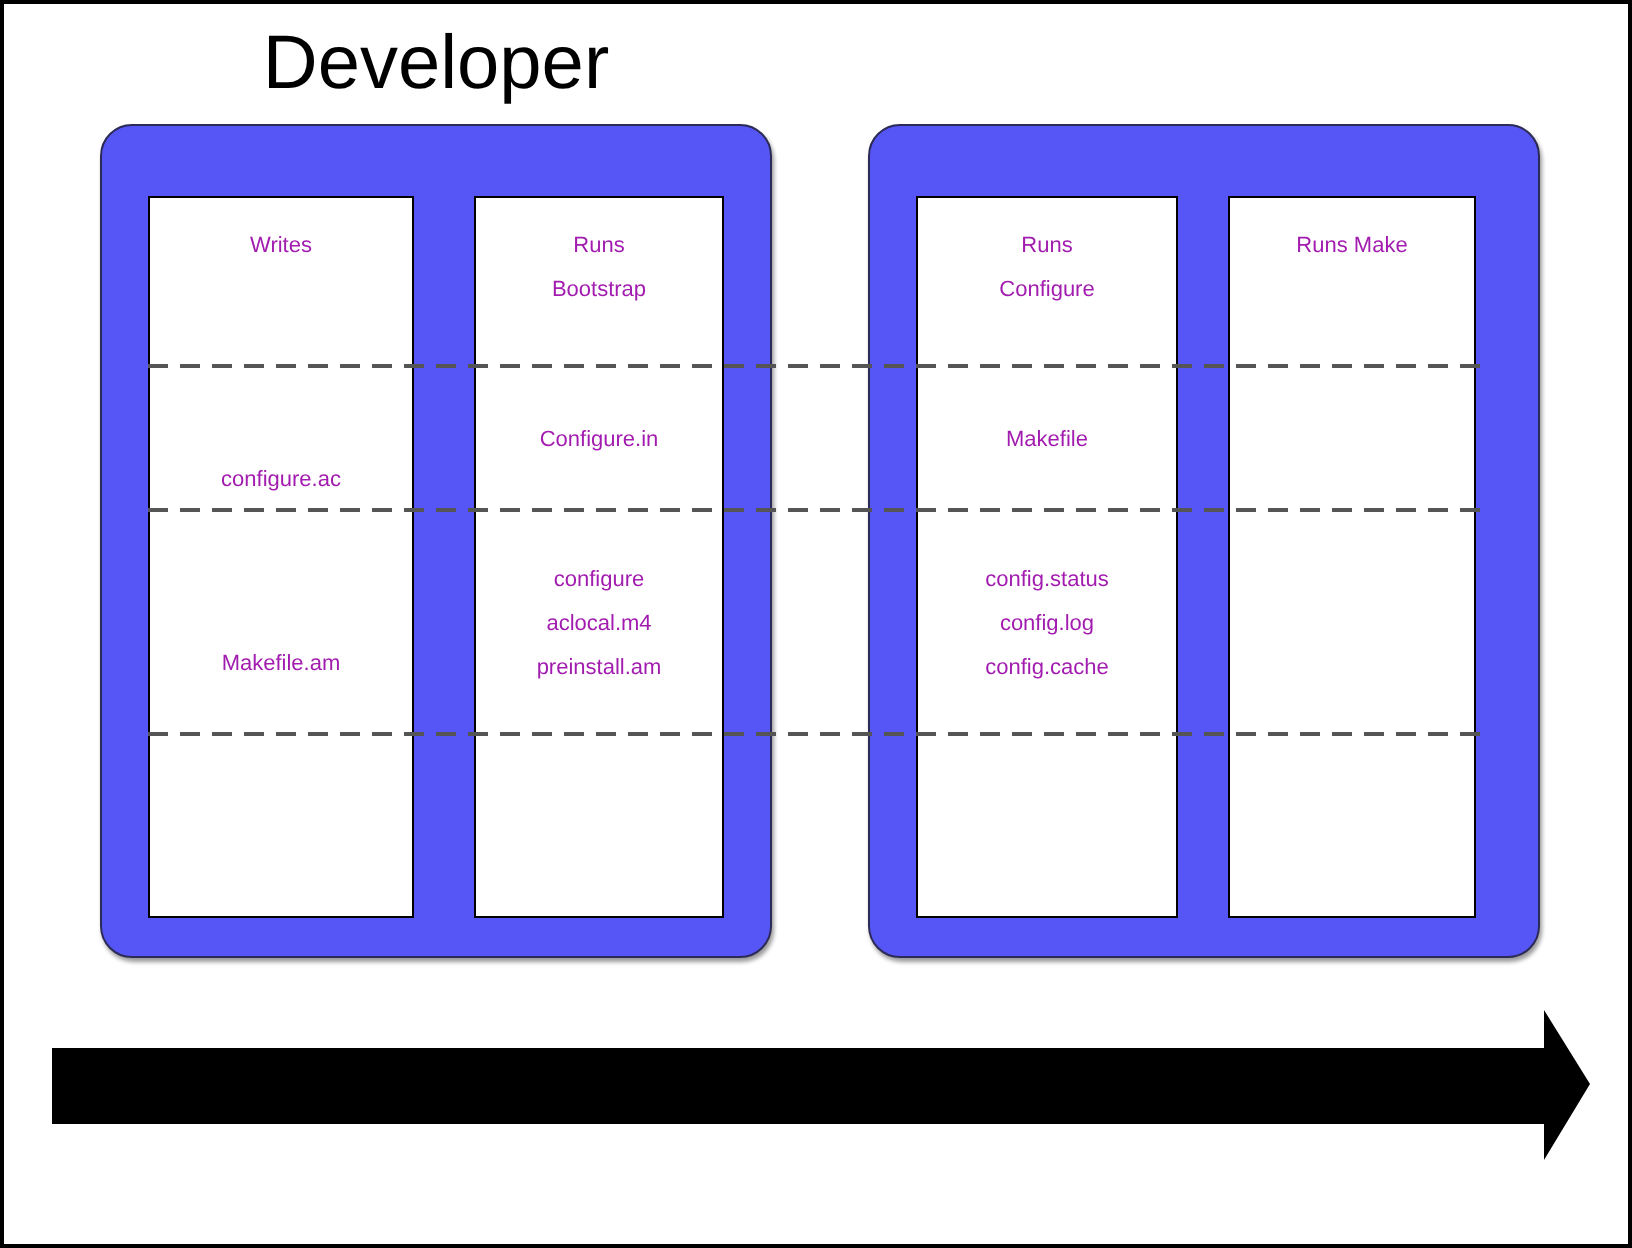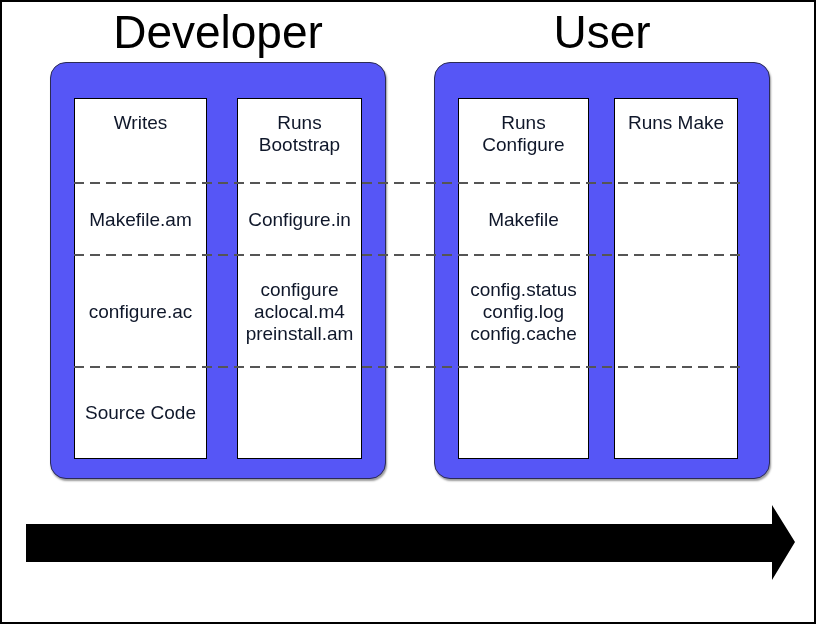--- a/index.html
+++ b/index.html
@@ -21,21 +21,21 @@
     overflow: hidden;
   }
 
   .group-title {
     position: absolute;
     top: 6px;
     height: 48px;
     line-height: 48px;
     width: 336px;
     text-align: center;
-    font-size: 46px;
+    font-size: 38px;
     color: #000;
     z-index: 2;
   }
   .title-dev { left: 48px; }
   .title-user { left: 432px; }
 
   .panel {
     position: absolute;
     top: 60px;
     height: 417px;
@@ -63,23 +63,23 @@
   .col-2 { left: 235px; width: 125px; }
   .col-3 { left: 456px; width: 131px; }
   .col-4 { left: 612px; width: 124px; }
 
   .cell {
     display: flex;
     align-items: center;
     justify-content: center;
     text-align: center;
     white-space: pre-line;
-    font-size: 19px;
+    font-size: 11px;
     line-height: 22px;
-    color: #0f172a;
+    color: #a21caf;
     overflow: hidden;
   }
   .cell.r1 { height: 85px; align-items: flex-start; padding-top: 13px; }
   .cell.r2 { height: 72px; }
   .cell.r3 { height: 112px; }
   .cell.r4 { flex: 1; }
 
   .dash-line {
     position: absolute;
     left: 72px;
@@ -101,30 +101,28 @@
     z-index: 3;
     pointer-events: none;
   }
 </style>
 </head>
 <body>
 
 <div class="canvas">
 
   <div class="group-title title-dev">Developer</div>
-  <div class="group-title title-user">User</div>
 
   <div class="panel panel-dev"></div>
   <div class="panel panel-user"></div>
 
   <div class="col col-1">
     <div class="cell r1">Writes</div>
+    <div class="cell r3">configure.ac</div>
     <div class="cell r2">Makefile.am</div>
-    <div class="cell r3">configure.ac</div>
-    <div class="cell r4">Source Code</div>
   </div>
 
   <div class="col col-2">
     <div class="cell r1">Runs
 Bootstrap</div>
     <div class="cell r2">Configure.in</div>
     <div class="cell r3">configure
 aclocal.m4
 preinstall.am</div>
     <div class="cell r4"></div>

